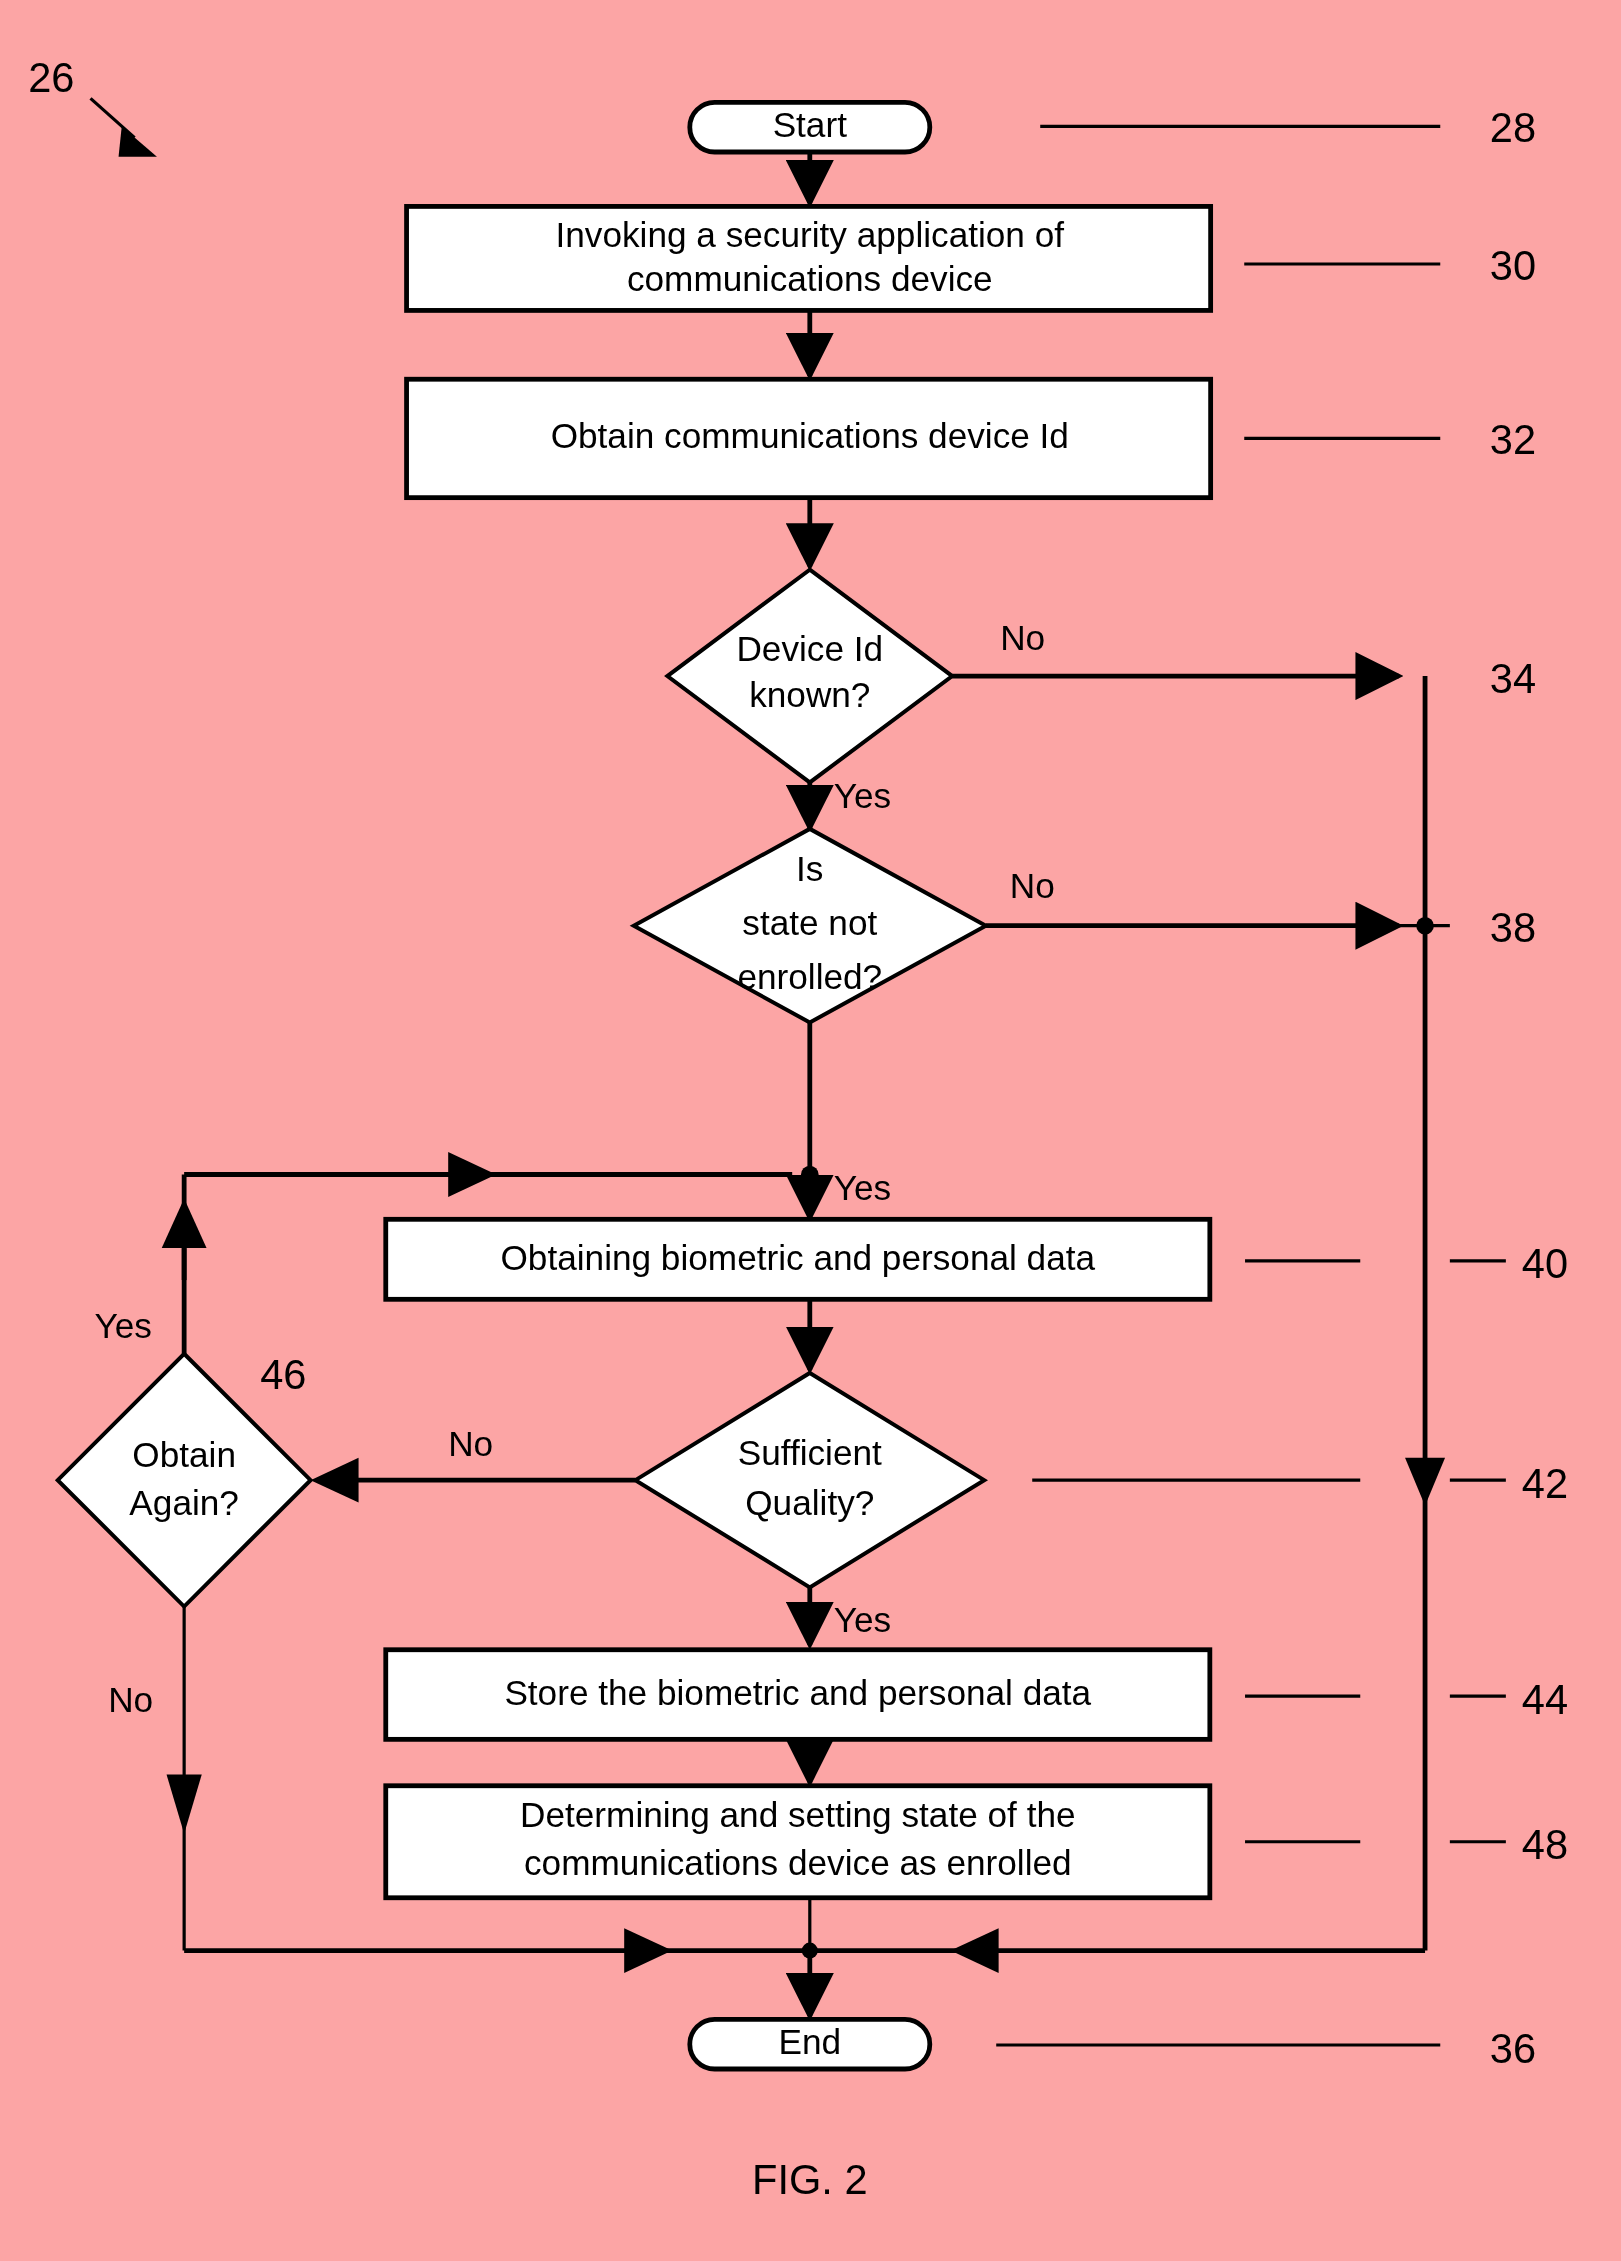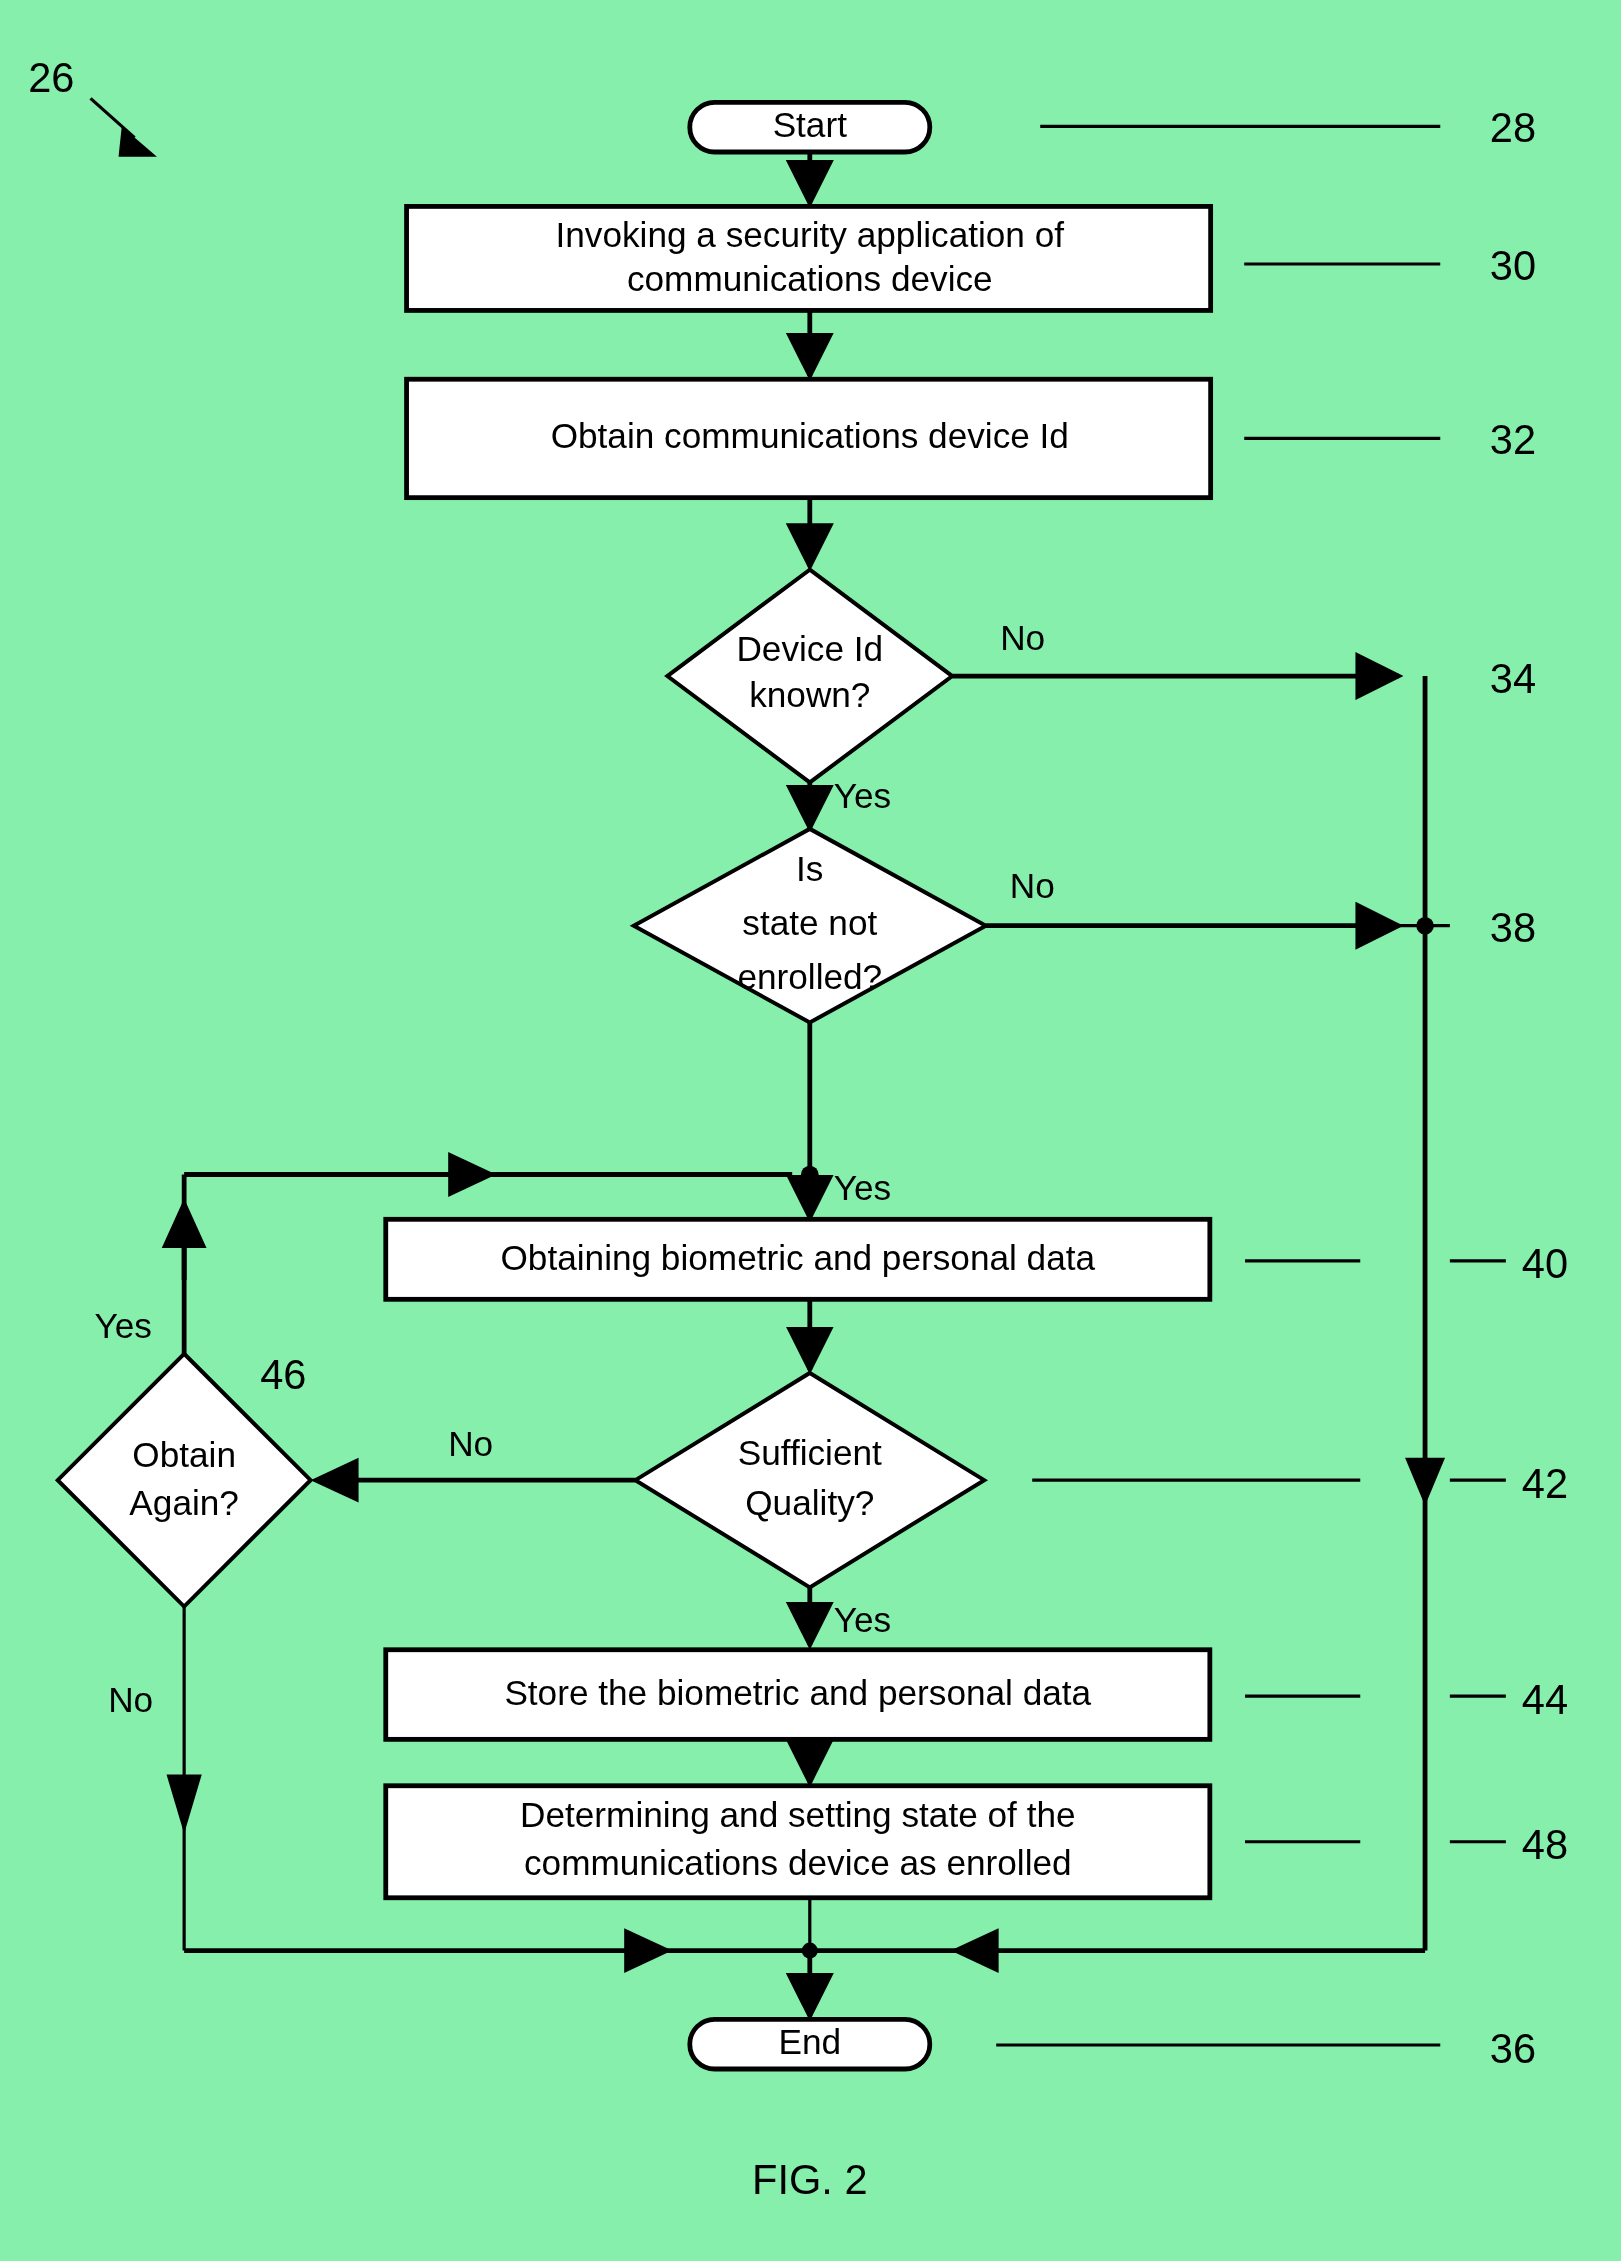--- a/index.html
+++ b/index.html
@@ -4,21 +4,21 @@
 <style>
   html, body {
     margin: 0;
     padding: 0;
     background: #ffffff;
   }
   #page {
     position: relative;
     width: 1622px;
     height: 2261px;
-    background: #86efac;
+    background: #fca5a5;
     font-family: "Liberation Sans", sans-serif;
     color: #000000;
     overflow: hidden;
   }
   #flow-svg {
     position: absolute;
     top: 0;
     left: 0;
     width: 1622px;
     height: 2261px;

